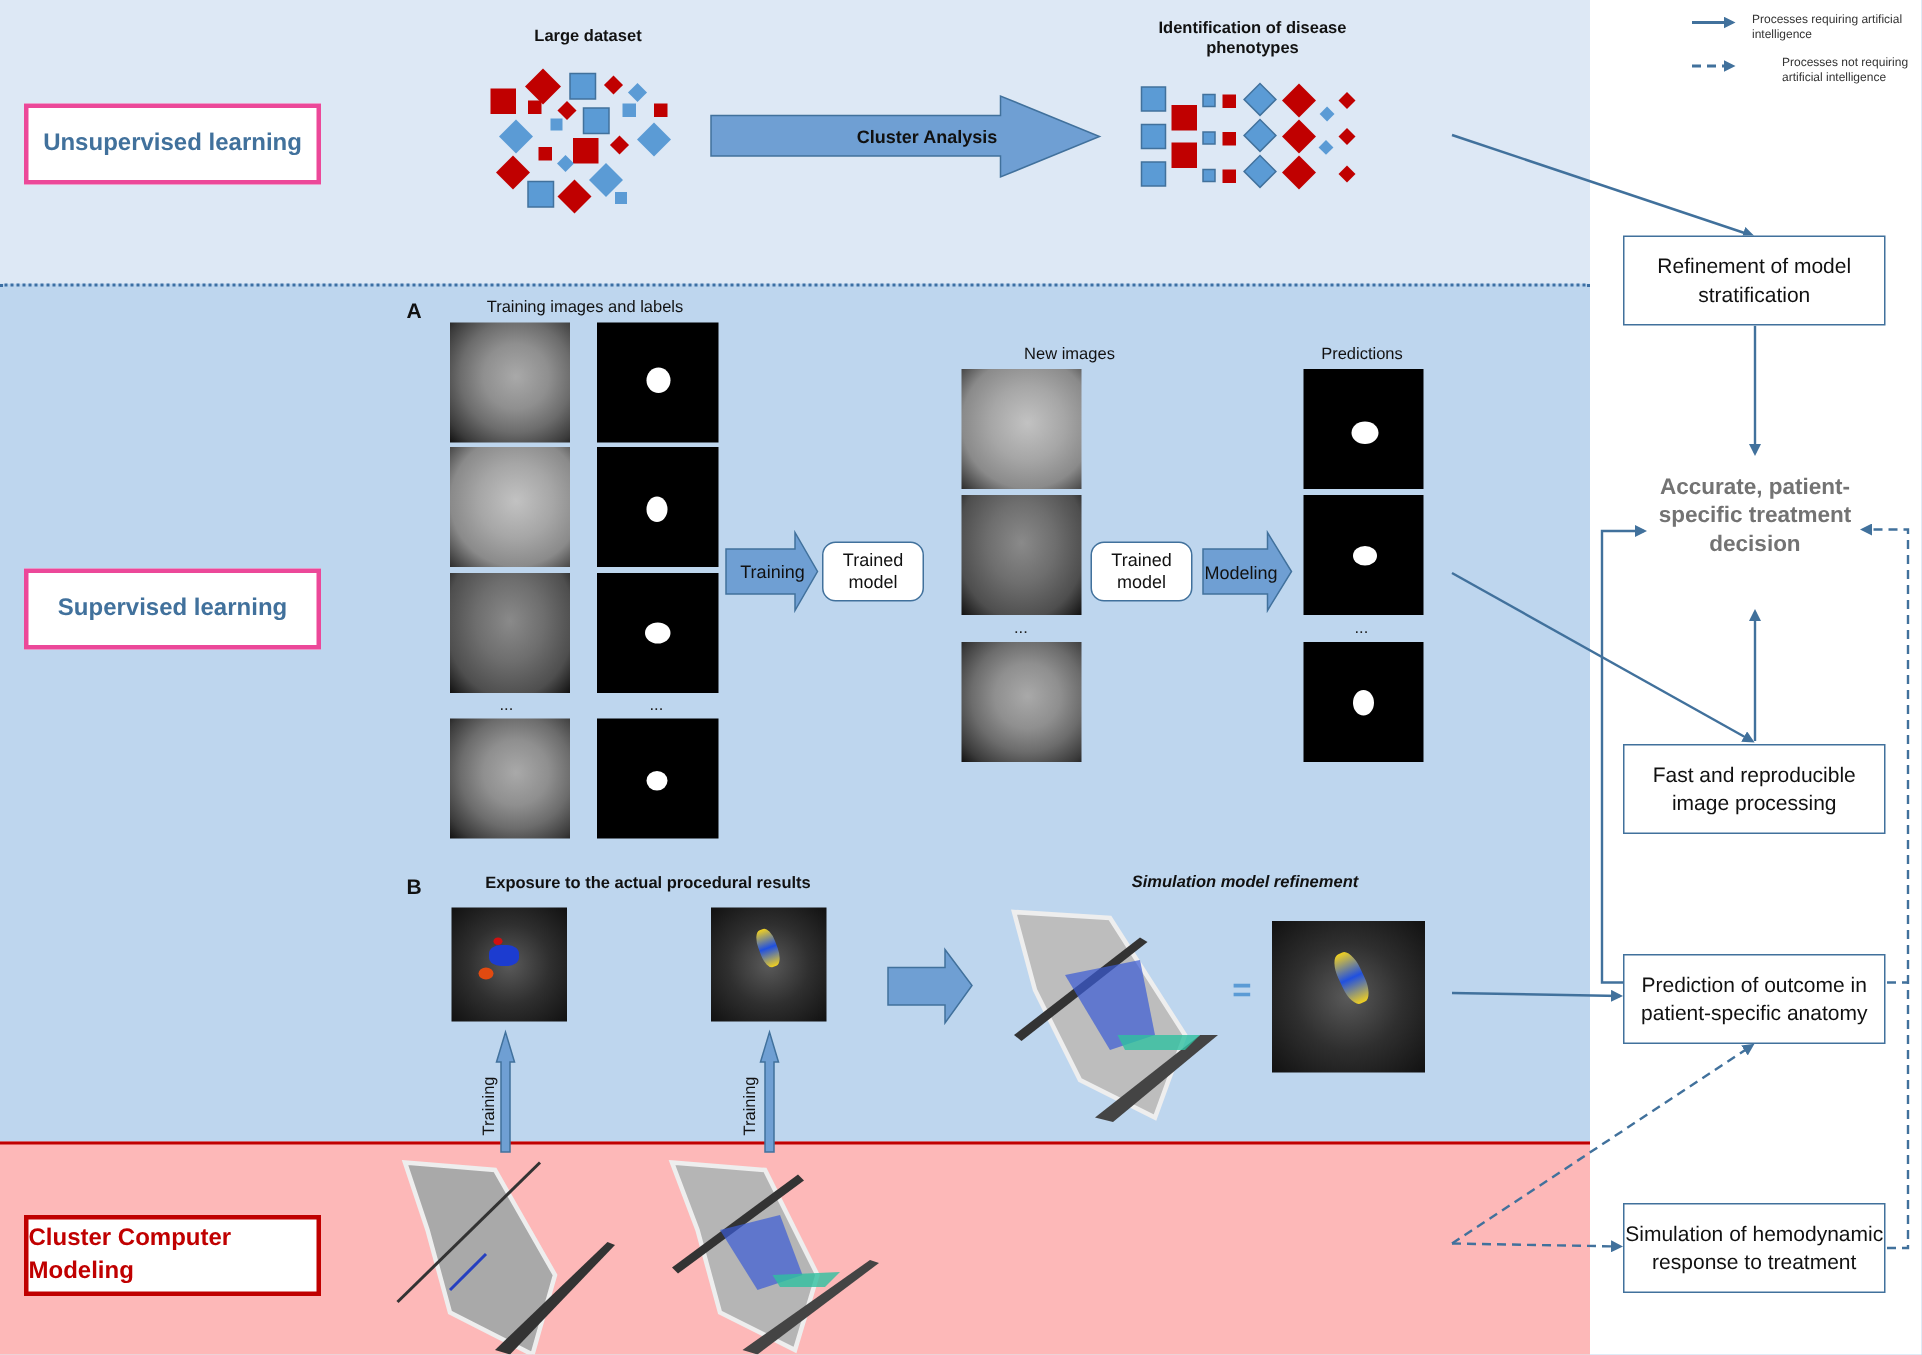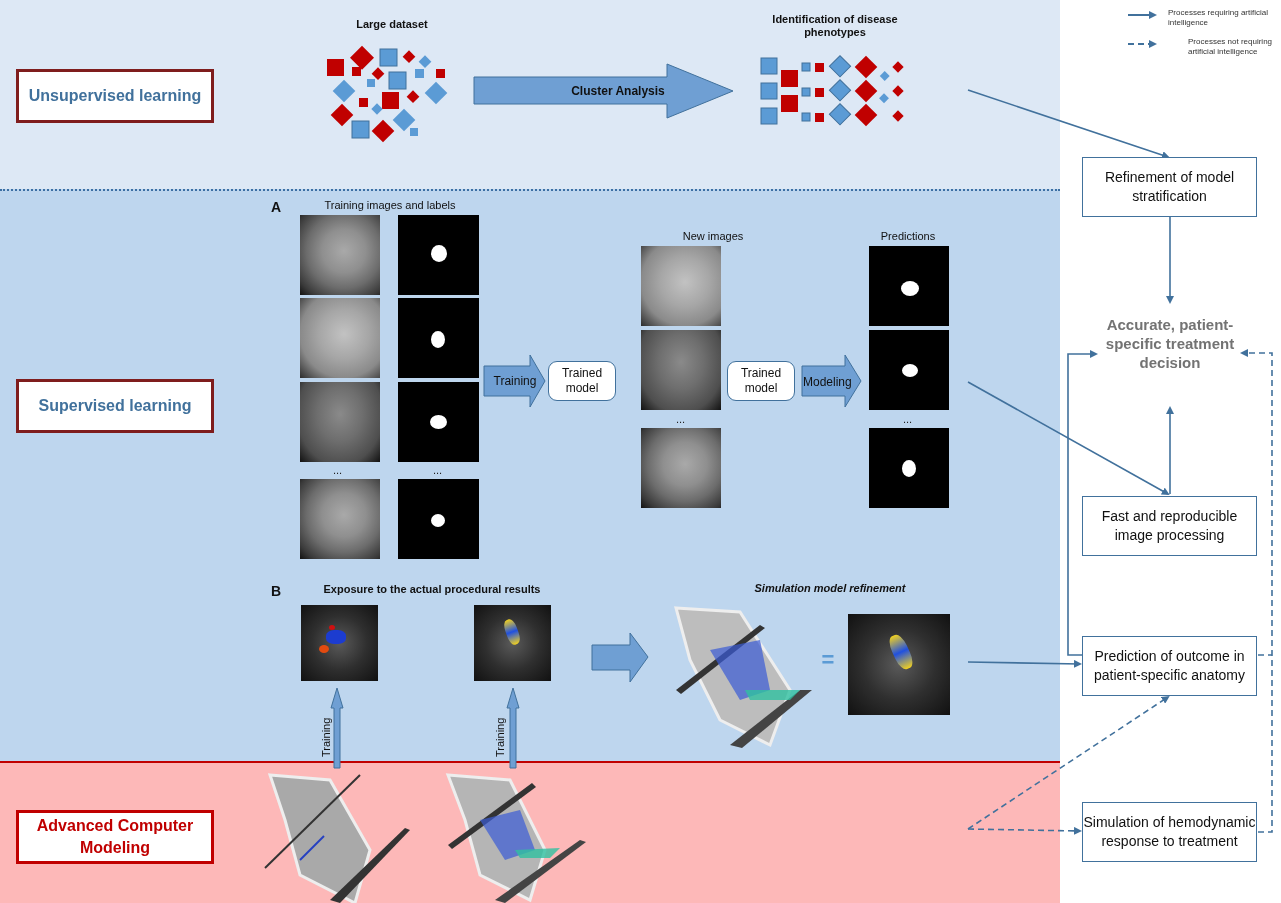--- a/index.html
+++ b/index.html
@@ -1,21 +1,21 @@
 <!DOCTYPE html>
 <html><head>
 <meta charset="utf-8">
 <style>
   html,body{margin:0;padding:0;}
   body{width:1281px;height:903px;position:relative;overflow:hidden;background:#ffffff;font-family:"Liberation Sans",sans-serif;}
   .band{position:absolute;left:0;width:1060px;}
   #band-unsup{top:0;height:189px;background:#dde8f5;}
   #band-sup{top:189px;height:572px;background:#bed6ee;border-top:2px dotted #3c6fa3;}
   #band-adv{top:761px;height:142px;background:#fdb8b8;border-top:2px solid #c00000;}
-  .sec-box{position:absolute;background:#fff;border:3px solid #7f1d1d;color:#41719c;font-weight:bold;font-size:16px;display:flex;align-items:center;justify-content:center;text-align:center;box-sizing:border-box;}
+  .sec-box{position:absolute;background:#fff;border:3px solid #ec4899;color:#41719c;font-weight:bold;font-size:16px;display:flex;align-items:center;justify-content:center;box-sizing:border-box;}
   .sec-box.red{border-color:#c00000;color:#c00000;line-height:22px;}
   .caption{position:absolute;font-size:11px;color:#111;text-align:center;white-space:nowrap;}
   .caption.b{font-weight:bold;}
   .letter{position:absolute;font-weight:bold;font-size:14px;color:#111;}
   .img{position:absolute;box-sizing:border-box;}
   .ct{background:radial-gradient(ellipse at 55% 45%,#a9a9a9 0%,#8f8f8f 35%,#6c6c6c 60%,#3a3a3a 85%,#111 100%);}
   .ct.light{background:radial-gradient(ellipse at 55% 45%,#c2c2c2 0%,#a6a6a6 40%,#8a8a8a 70%,#2c2c2c 100%);}
   .ct.dark{background:radial-gradient(ellipse at 50% 40%,#8a8a8a 0%,#6e6e6e 40%,#4e4e4e 75%,#111 100%);}
   .mask{background:#000;}
   .mask .blob{position:absolute;background:#fff;border-radius:50%;}
@@ -30,21 +30,21 @@
 </style>
 </head>
 <body>
 
 <div class="band" id="band-unsup"></div>
 <div class="band" id="band-sup"></div>
 <div class="band" id="band-adv"></div>
 
 <div class="sec-box" style="left:16px;top:69px;width:198px;height:54px;">Unsupervised learning</div>
 <div class="sec-box" style="left:16px;top:379px;width:198px;height:54px;">Supervised learning</div>
-<div class="sec-box red" style="left:16px;top:810px;width:198px;height:54px;">Advanced Computer Modeling</div>
+<div class="sec-box red" style="left:16px;top:810px;width:198px;height:54px;">Cluster Computer Modeling</div>
 
 <svg class="overlay" width="1281" height="903">
   <defs>
     <marker id="ah" markerWidth="8" markerHeight="8" refX="6" refY="4" orient="auto" markerUnits="userSpaceOnUse">
       <path d="M0,0 L8,4 L0,8 z" fill="#41719c"></path>
     </marker>
   </defs>
 
   <line x1="1128" y1="15" x2="1155" y2="15" stroke="#41719c" stroke-width="2" marker-end="url(#ah)"></line>
   <line x1="1128" y1="44" x2="1155" y2="44" stroke="#41719c" stroke-width="2" stroke-dasharray="6,4" marker-end="url(#ah)"></line>

